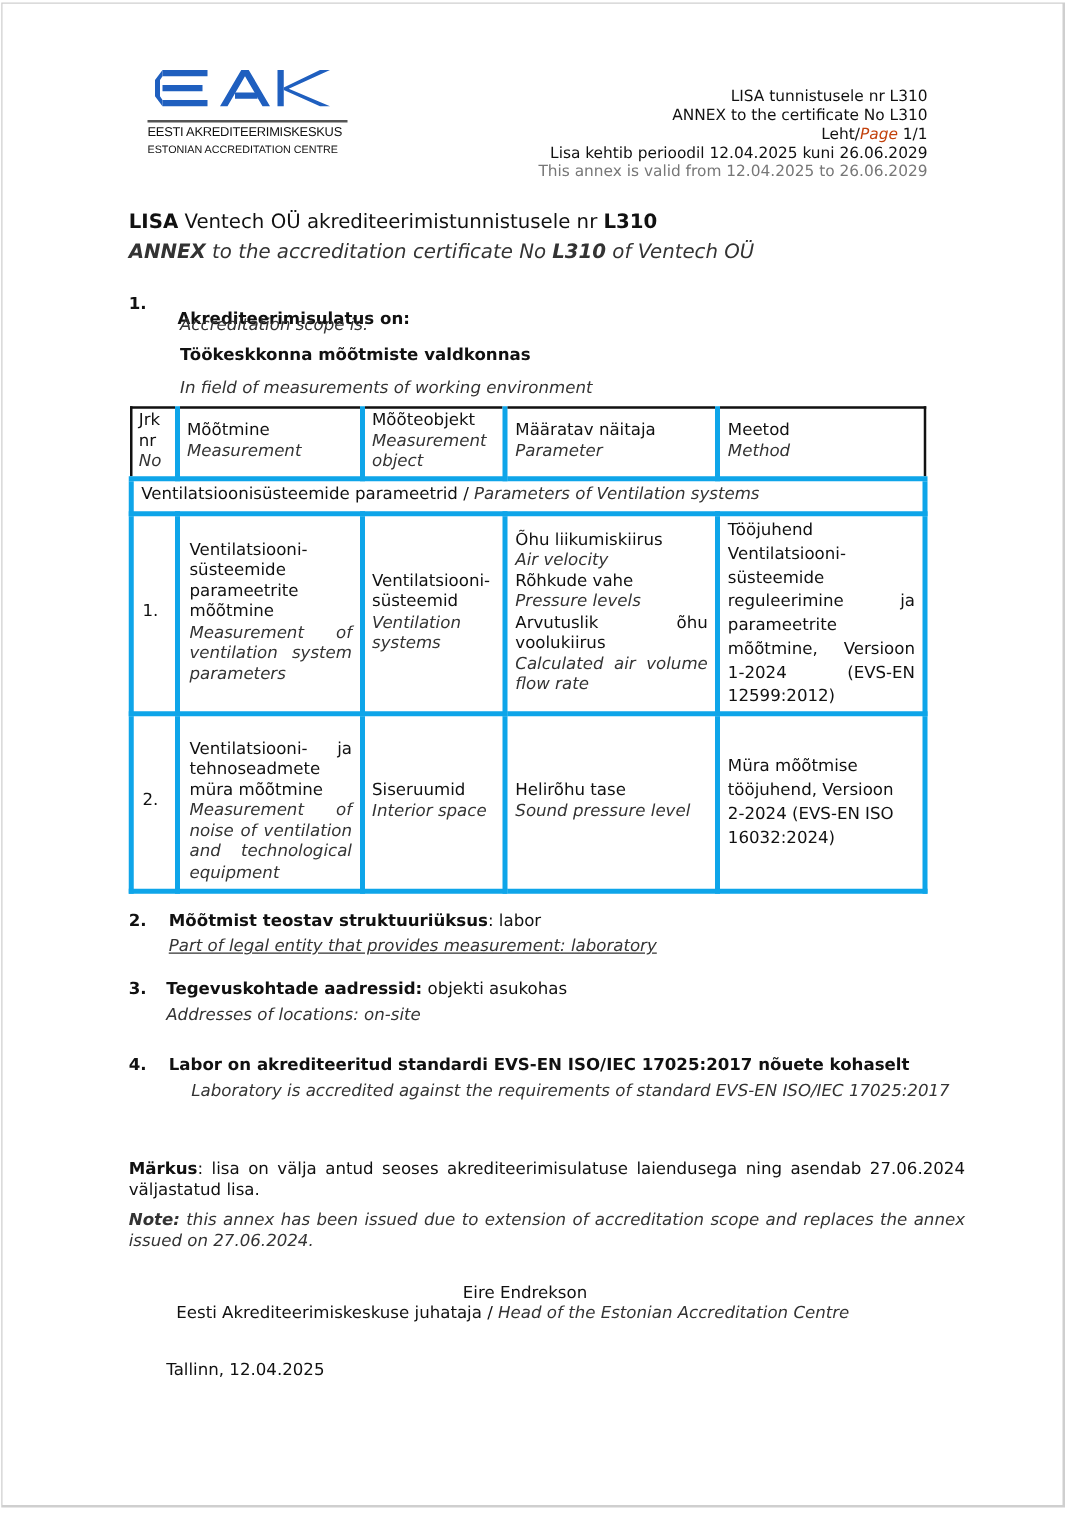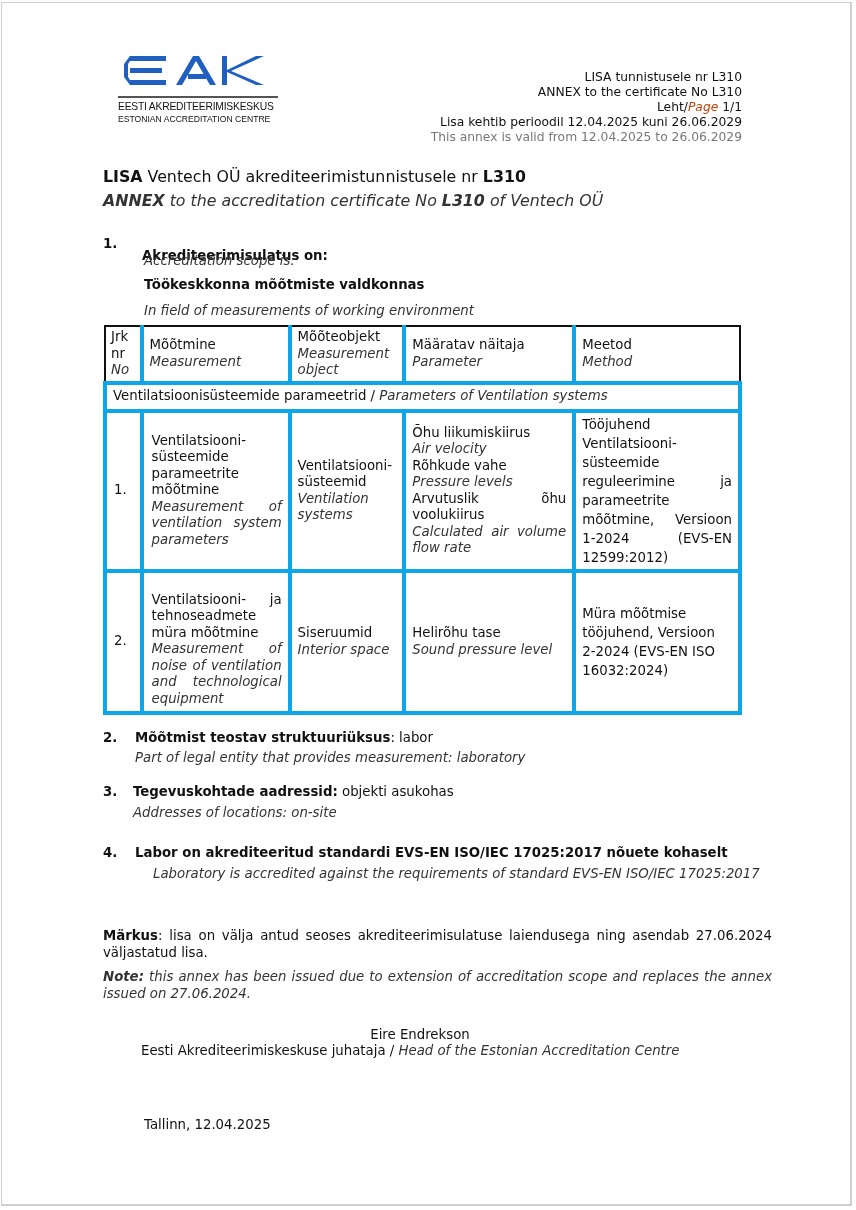--- a/index.html
+++ b/index.html
@@ -108,29 +108,29 @@
     <td class="just" style="padding:18px 6px 2px 8px;height:118px;"><span>Ventilatsiooni- ja tehnoseadmete müra mõõtmine</span><br><span class="it">Measurement of noise of ventilation and technological equipment</span></td>
     <td><span>Siseruumid</span><br><span class="it">Interior space</span></td>
     <td><span>Helirõhu tase</span><br><span class="it">Sound pressure level</span></td>
     <td style="line-height:19px;">Müra mõõtmise tööjuhend, Versioon 2-2024 (EVS-EN ISO 16032:2024)</td>
   </tr>
 </tbody>
   </table>
 
 <div class="abs sec" style="left:103px;top:730px;"><b>2.</b></div>
 <div class="abs sec" style="left:135px;top:730px;"><b>Mõõtmist teostav struktuuriüksus</b><span>: labor</span></div>
-<div class="abs sec it" style="left:135px;top:750px;">Part of legal entity that provides measurement: laboratory</div>
+<div class="abs sec it" style="left:135px;top:750px;text-decoration:underline;">Part of legal entity that provides measurement: laboratory</div>
 
 <div class="abs sec" style="left:103px;top:784px;"><b>3.</b></div>
 <div class="abs sec" style="left:133px;top:784px;"><b>Tegevuskohtade aadressid:</b><span> objekti asukohas</span></div>
 <div class="abs sec it" style="left:133px;top:805px;">Addresses of locations: on-site</div>
 
 <div class="abs sec" style="left:103px;top:845px;"><b>4.</b></div>
 <div class="abs sec" style="left:135px;top:845px;"><b>Labor on akrediteeritud standardi EVS-EN ISO/IEC 17025:2017 nõuete kohaselt</b></div>
 <div class="p it just" style="left:153px;top:865px;width:607px;">Laboratory is accredited against the requirements of standard EVS-EN ISO/IEC 17025:2017</div>
 
 <div class="p just" style="left:103px;top:927px;width:669px;"><b>Märkus</b><span>: lisa on välja antud seoses akrediteerimisulatuse laiendusega ning asendab 27.06.2024 väljastatud lisa.</span></div>
 <div class="p it just" style="left:103px;top:968px;width:669px;"><b>Note:</b><span> this annex has been issued due to extension of accreditation scope and replaces the annex issued on 27.06.2024.</span></div>
 
 <div class="abs sec" style="left:0;width:840px;text-align:center;top:1027px;">Eire Endrekson</div>
 <div class="abs sec" style="left:141px;top:1043px;"><span>Eesti Akrediteerimiskeskuse juhataja / </span><span class="it">Head of the Estonian Accreditation Centre</span></div>
 
-<div class="abs sec" style="left:144px;top:1089px;margin-top:28px;">Tallinn, 12.04.2025</div>
+<div class="abs sec" style="left:133px;top:1089px;">Tallinn, 12.04.2025</div>
 
 </body></html>

